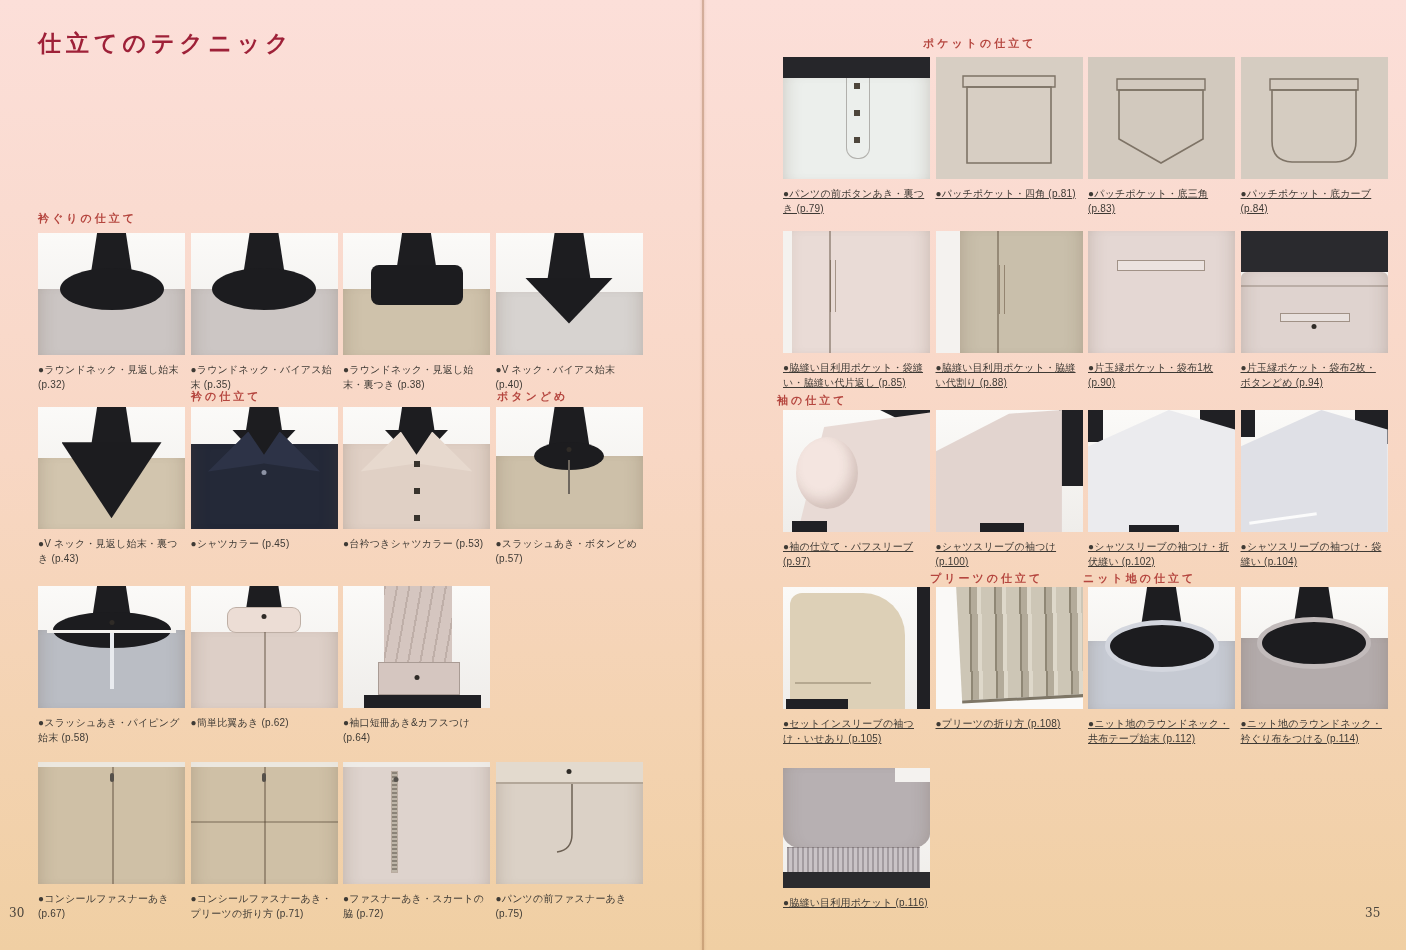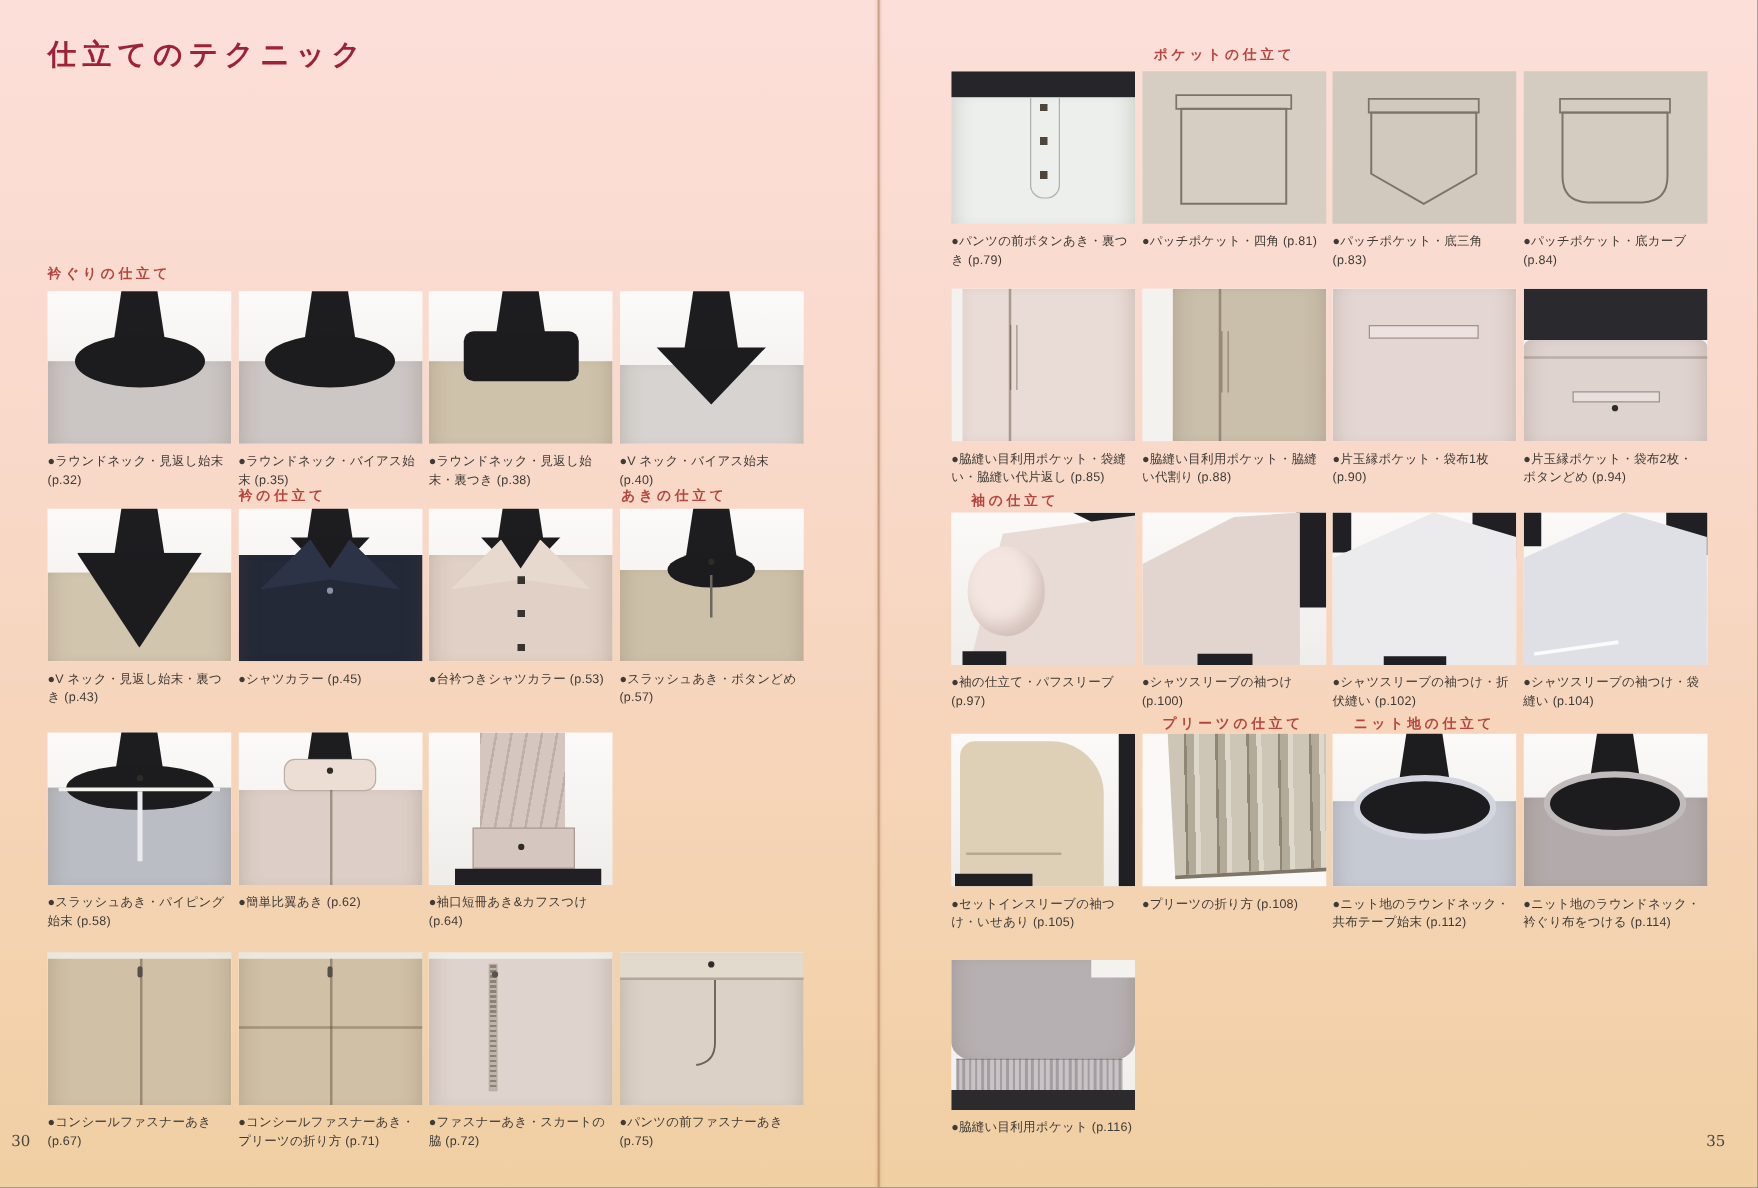--- a/index.html
+++ b/index.html
@@ -12,21 +12,21 @@
     background:linear-gradient(90deg,rgba(168,116,80,0) 0%,rgba(168,116,80,.08) 30%,rgba(150,98,60,.55) 50%,rgba(168,116,80,.08) 70%,rgba(168,116,80,0) 100%);}
   .page{position:absolute;top:0;height:950px;width:829px;border-radius:30px;}
   .page-left{left:0;}
   .page-right{left:703px;}
   .title{position:absolute;left:38px;top:28px;margin:0;
     font-family:"DejaVu Serif","Liberation Serif",serif;
     font-size:23px;font-weight:700;letter-spacing:5px;color:#9e2138;}
   .sec{position:absolute;font-size:11px;font-weight:700;letter-spacing:3px;color:#b5463f;white-space:nowrap;}
   .pagenum{position:absolute;font-size:12px;color:#4a443c;font-family:"DejaVu Serif","Liberation Serif",serif;}
   .row{position:absolute;left:38px;display:flex;gap:5.5px;}
-  .page-right .row{left:58px;}
+  .page-right .row{left:80px;text-decoration:underline;}
   .cell{width:147px;margin:0;}
   .cap{margin:7px 2px 0 0;font-size:10px;line-height:15px;letter-spacing:.2px;color:#3e3a35;}
   .photo{position:relative;width:147px;height:122px;overflow:hidden;
     background:linear-gradient(180deg,#fbfaf8 0%,#efedea 100%);} .photo.h120{height:120px;}
 
   
   .mann{position:absolute;left:50%;top:-4px;transform:translateX(-50%);width:46px;height:60px;
     background:#1d1d20;clip-path:polygon(20% 0,80% 0,100% 100%,0 100%);z-index:1;}
   .fabric{position:absolute;left:0;right:0;bottom:0;top:var(--fy,46%);background:var(--fabric,#ccc);z-index:2;
     box-shadow:inset 14px 0 18px -14px rgba(90,70,50,.25), inset -14px 0 18px -14px rgba(90,70,50,.25);}
@@ -114,21 +114,21 @@
         <div class="photo" style="--fabric:#d7d3d0;--fy:48%">
           <span class="mann"></span>
             <span class="fabric"></span>
             <span class="open op-v"></span>
         </div>
         <figcaption class="cap">●V ネック・バイアス始末 (p.40)</figcaption>
       </figure>
     </div>
 
     <div class="sec" style="left:191px;top:389px">衿の仕立て</div>
-    <div class="sec" style="left:497px;top:389px">あきの仕立て</div>
+    <div class="sec" style="left:497px;top:389px">ボタンどめ</div>
 
     <div class="row" style="top:407px">
       <figure class="cell">
         <div class="photo" style="--fabric:#d2c5ae;--fy:42%">
           <span class="mann"></span>
             <span class="fabric"></span>
             <span class="open op-vdeep"></span>
         </div>
         <figcaption class="cap">●V ネック・見返し始末・裏つき (p.43)</figcaption>
       </figure>

